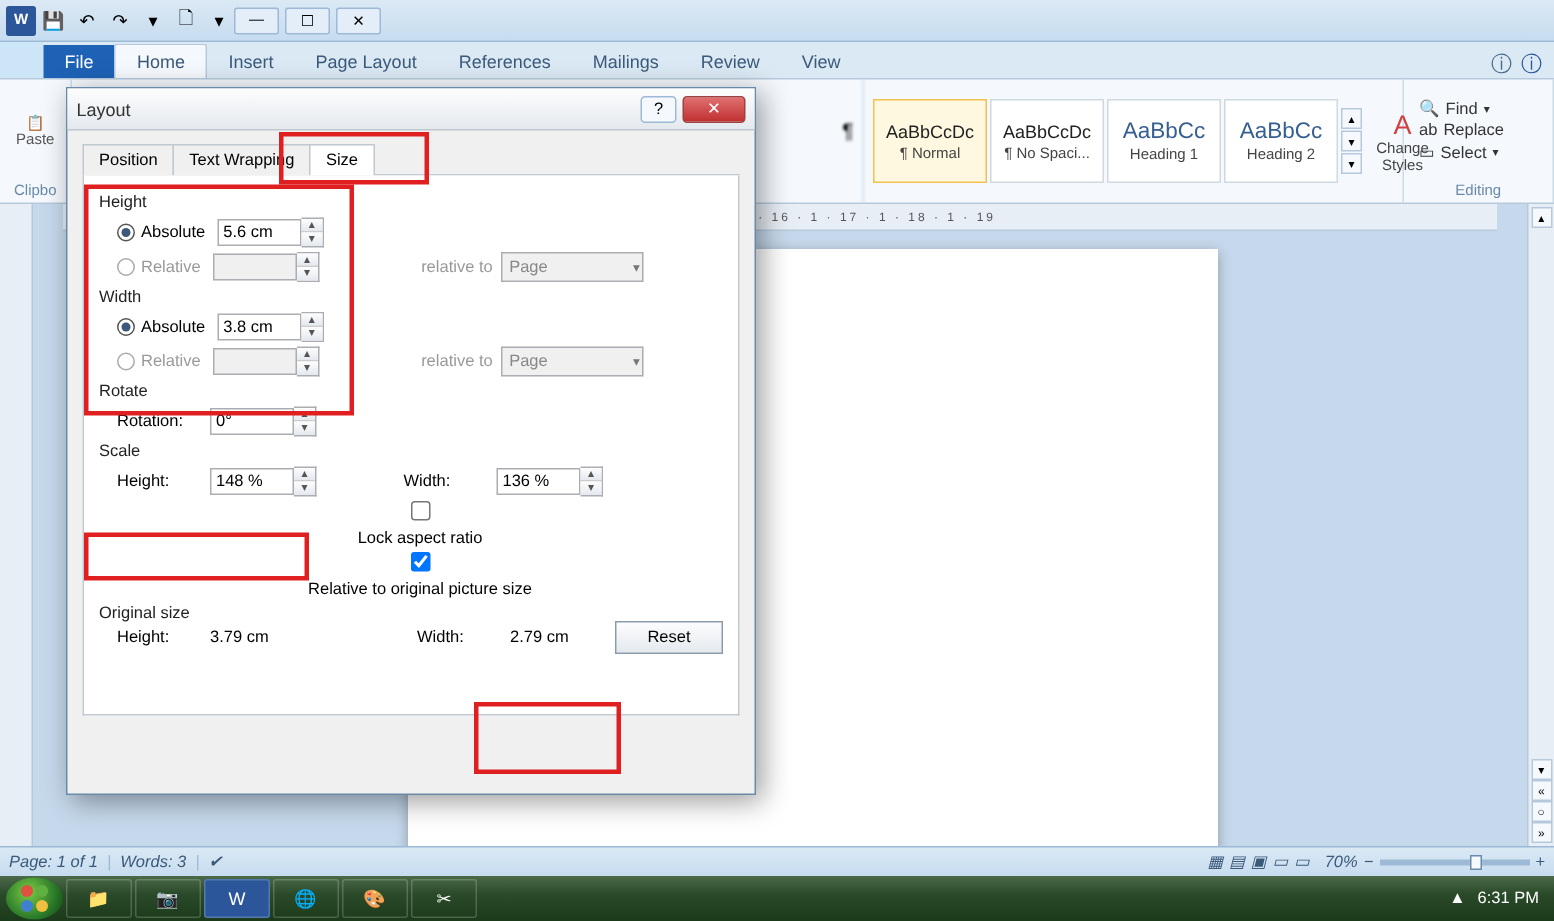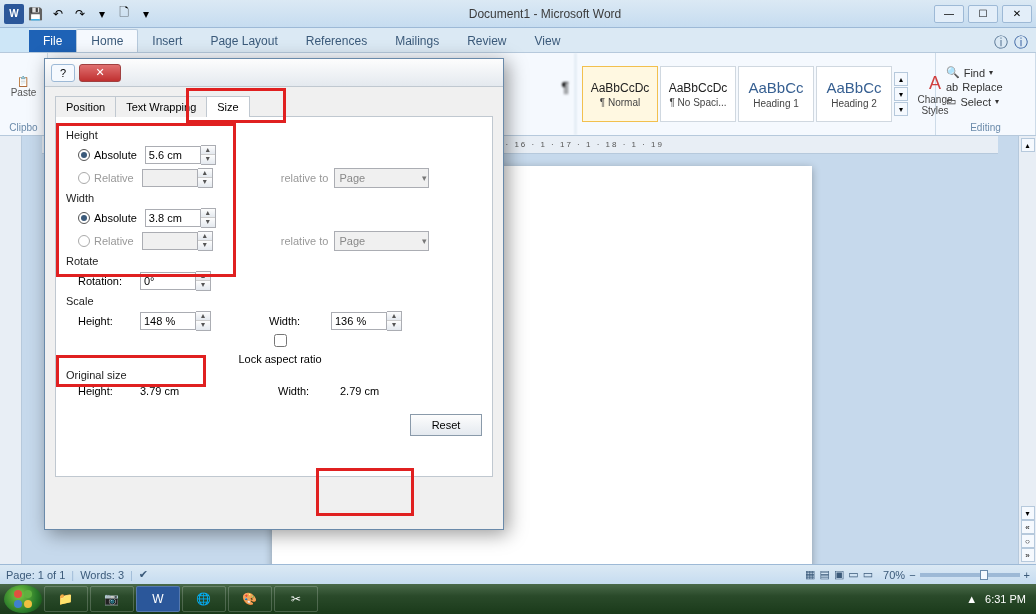--- a/index.html
+++ b/index.html
@@ -99,39 +99,38 @@
 .radio { width:12px;height:12px;border:1px solid #555;border-radius:50%;display:inline-flex;align-items:center;justify-content:center;background:#fff;}
 .radio.on::after{content:"";width:6px;height:6px;background:#3b5a7a;border-radius:50%;}
 .radio.off{border-color:#aaa;}
 
 
 .taskbar{position:absolute;bottom:0;left:0;right:0;height:30px;background:linear-gradient(#4a6a4a,#2a4a2a 40%,#1a3a1a);display:flex;align-items:center;padding:0 4px;gap:2px;z-index:5;}
 .start-orb{width:38px;height:28px;border-radius:50%;background:radial-gradient(circle at 40% 35%,#7ac943,#2a7a2a 60%,#104010);display:flex;align-items:center;justify-content:center;}
 .task-item{width:44px;height:26px;border:1px solid rgba(255,255,255,.2);border-radius:2px;display:flex;align-items:center;justify-content:center;font-size:12px;color:#fff;cursor:pointer;}
 .task-item.active{background:rgba(255,255,255,.2);}
 .tray{margin-left:auto;display:flex;align-items:center;gap:8px;color:#fff;font-size:11px;padding-right:6px;}
-.statusbar{bottom:30px;}
+.statusbar{bottom:30px;font-style:italic;}
 .workspace{bottom:50px;}
 
 .hruler-marks { letter-spacing: 2px; }
 </style>
 </head>
 <body>
 
 <div class="titlebar">
   <div class="qat">
     <div class="qat-icon" style="background:#2b579a;color:#fff;font-weight:bold;font-size:10px;border-radius:2px;">W</div>
     <div class="qat-icon">💾</div>
     <div class="qat-icon">↶</div>
     <div class="qat-icon">↷</div>
     <div class="qat-icon">▾</div>
     <div class="qat-icon">🗋</div>
     <div class="qat-icon">▾</div>
   </div>
-  <div class="title">Document1 - Microsoft Word</div>
   <div class="winbtns">
     <div class="winbtn">—</div>
     <div class="winbtn">☐</div>
     <div class="winbtn">✕</div>
   </div>
 </div>
 
 <div class="ribbon-tabs">
   <div class="file-tab">File</div>
   <div class="rtab active">Home</div>
@@ -272,20 +271,21 @@
     <span>−</span>
     <div class="zoom-slider">
         <div class="thumb"></div>
       </div>
     <span>+</span>
   </div>
 </div>
 
 <div class="dialog">
   <div class="dlg-titlebar">
+    <span class="t">Layout</span>
     <div class="hbtn">?</div>
     <div class="xbtn">✕</div>
   </div>
   <div class="dlg-body">
     <div class="tabs-row">
       <div class="dtab">Position</div>
       <div class="dtab">Text Wrapping</div>
       <div class="dtab active">Size</div>
     </div>
     <div class="tabpane">
@@ -387,20 +387,24 @@
             <input value="136 %" style="">
             <div class="spbtns">
               <span>▴</span>
               <span>▾</span>
             </div>
           </div>
       </div>
       <div class="check">
           <input type="checkbox" style="">
           <span>Lock aspect ratio</span>
+        </div>
+      <div class="check">
+          <input type="checkbox" checked="" style="">
+          <span>Relative to original picture size</span>
         </div>
 
       <div class="sect-label">Original size</div>
       <div class="row">
         <label>Height:</label>
         <span style="min-width:60px;">3.79 cm</span>
         <label style="margin-left:70px;">Width:</label>
         <span>2.79 cm</span>
       </div>
 

